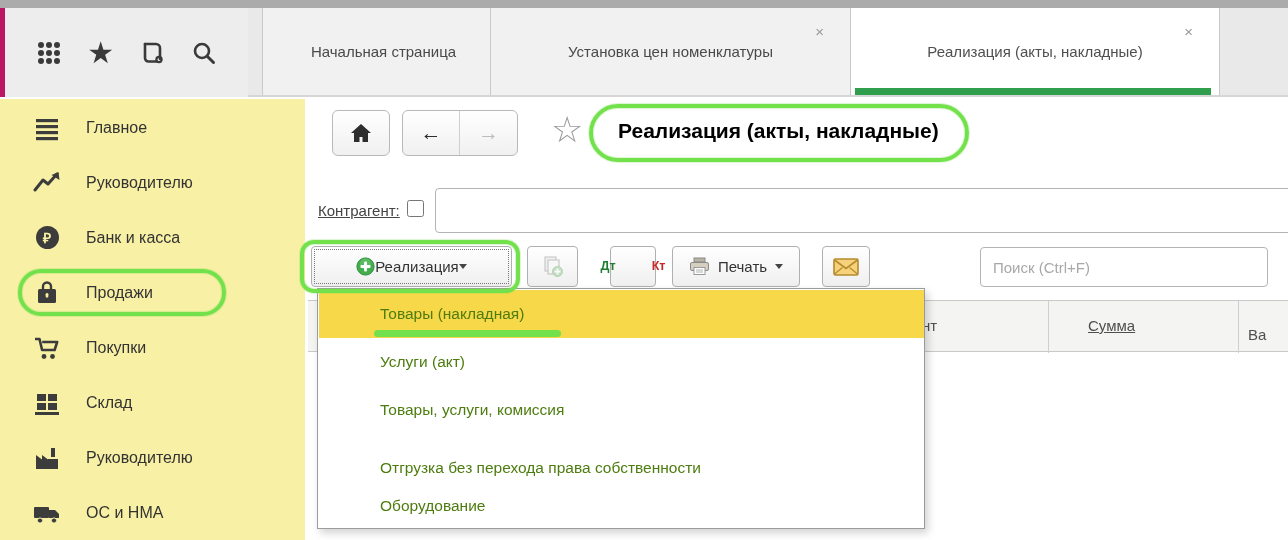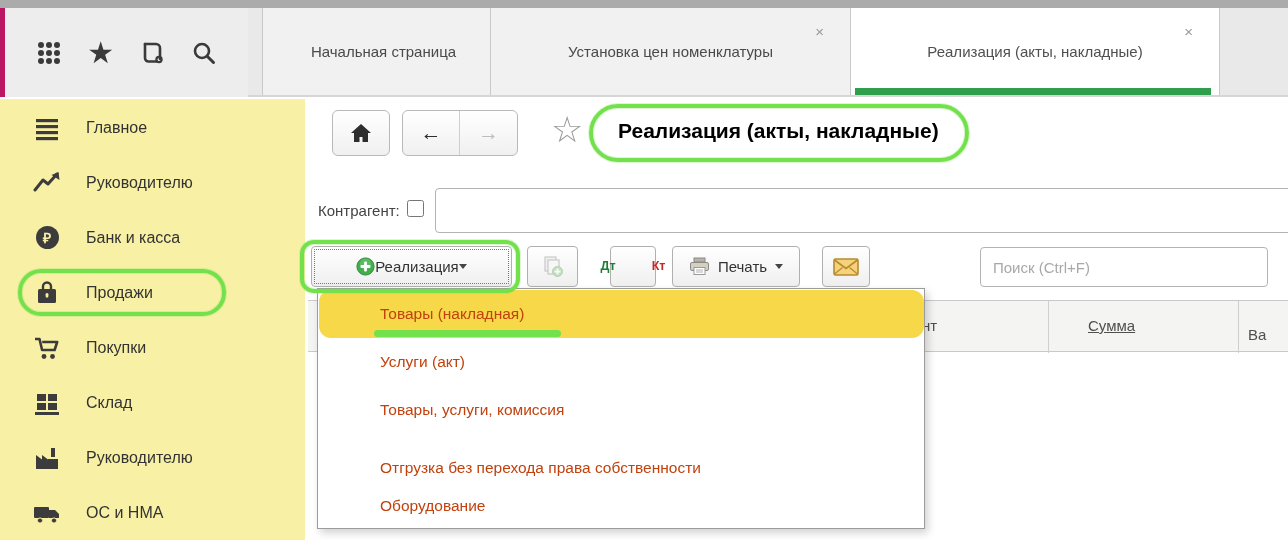--- a/index.html
+++ b/index.html
@@ -33,21 +33,21 @@
   .nav-btn { top: 110px; height: 46px; background: linear-gradient(#ffffff, #f0f0f0); border: 1px solid #b9b9b9; border-radius: 6px; display: flex; align-items: center; justify-content: center; cursor: pointer; }
   .home-btn { left: 332px; width: 58px; }
   .histnav { left: 402px; width: 116px; padding: 0; }
   .histnav .half { width: 57px; height: 100%; display: flex; align-items: center; justify-content: center; font-size: 21px; font-weight: bold; }
   .histnav .half.back { color: #2e2e2e; border-right: 1px solid #cfcfcf; }
   .histnav .half.fwd { color: #bdbdbd; }
   .fav-star { left: 551px; top: 112px; font-size: 36px; color: #9a9a9a; line-height: 1; cursor: pointer; }
   .page-title { left: 618px; top: 119px; font-size: 21px; font-weight: bold; color: #000; white-space: nowrap; }
 
   
-  .flt-label { left: 318px; top: 202px; font-size: 15px; color: #444; }
+  .flt-label { left: 318px; top: 202px; font-size: 15px; color: #444; text-decoration: underline; }
   .flt-check { left: 407px; top: 200px; width: 17px; height: 17px; accent-color: #888; }
   .flt-input { left: 435px; top: 188px; width: 862px; height: 45px; border: 1px solid #b3b3b3; border-radius: 4px; background: #fff; font-size: 15px; padding: 0 10px; color: #333; }
 
   
   .tbtn { top: 246px; height: 41px; background: linear-gradient(#ffffff, #efefef); border: 1px solid #b0b0b0; border-radius: 4px; display: flex; align-items: center; justify-content: center; font-size: 15px; color: #333; cursor: pointer; }
   .create-btn { left: 311px; width: 201px; outline: 1px dotted #777; outline-offset: -4px; }
   .copy-btn { left: 527px; width: 51px; }
   .dtkt-btn { left: 610px; width: 46px; flex-direction: row; font-size: 12.5px; font-weight: bold; line-height: 1.05; }
   .dtkt-btn .dt { color: #1e7d32; margin-right: 10px; }
   .dtkt-btn .kt { color: #c62828; margin-left: 26px; }
@@ -59,21 +59,21 @@
 
   
   .thead { left: 308px; top: 300px; width: 980px; height: 52px; background: #f4f4f3; border-top: 1px solid #c9c9c9; border-bottom: 1px solid #c9c9c9; z-index: 1; }
   .thead .cell-text { position: absolute; top: 16px; font-size: 15px; color: #4f4f4f; }
   .thead .div1 { position: absolute; left: 740px; top: 0; width: 1px; height: 52px; background: #cfcfcf; }
   .thead .div2 { position: absolute; left: 930px; top: 0; width: 1px; height: 52px; background: #cfcfcf; }
   .h1 { left: 614px; } .h2 { left: 780px; text-decoration: underline; } .h3 { left: 940px; margin-top: 9px; }
 
   
   .menu { left: 317px; top: 288px; width: 608px; height: 241px; background: #fff; border: 1px solid #9b9b9b; box-shadow: 3px 4px 8px rgba(0,0,0,.18); z-index: 5; }
-  .menu-item { position: absolute; left: 1px; width: 605px; height: 48px; display: flex; align-items: center; padding-left: 61px; font-size: 15.5px; color: #c2410c; cursor: pointer; border-radius: 12px; }
+  .menu-item { position: absolute; left: 1px; width: 605px; height: 48px; display: flex; align-items: center; padding-left: 61px; font-size: 15.5px; color: #4d7c0f; cursor: pointer; }
   .menu-item.hl { background: #f6d848; }
 
   
   .annot { border: 4px solid #72e14b; border-radius: 24px; pointer-events: none; z-index: 10; box-shadow: 0 0 0 1px rgba(114,225,75,.25), inset 0 0 0 1px rgba(114,225,75,.25); }
   .annot-sales { left: 18px; top: 269px; width: 208px; height: 47px; border-radius: 23px; }
   .annot-title { left: 589px; top: 104px; width: 380px; height: 58px; border-radius: 29px; }
   .annot-create { left: 300px; top: 240px; width: 220px; height: 53px; border-radius: 14px; }
   .annot-underline { left: 374px; top: 330px; width: 187px; height: 7px; background: #72e14b; border-radius: 4px; z-index: 11; pointer-events: none; }
 
   svg { display: block; }

